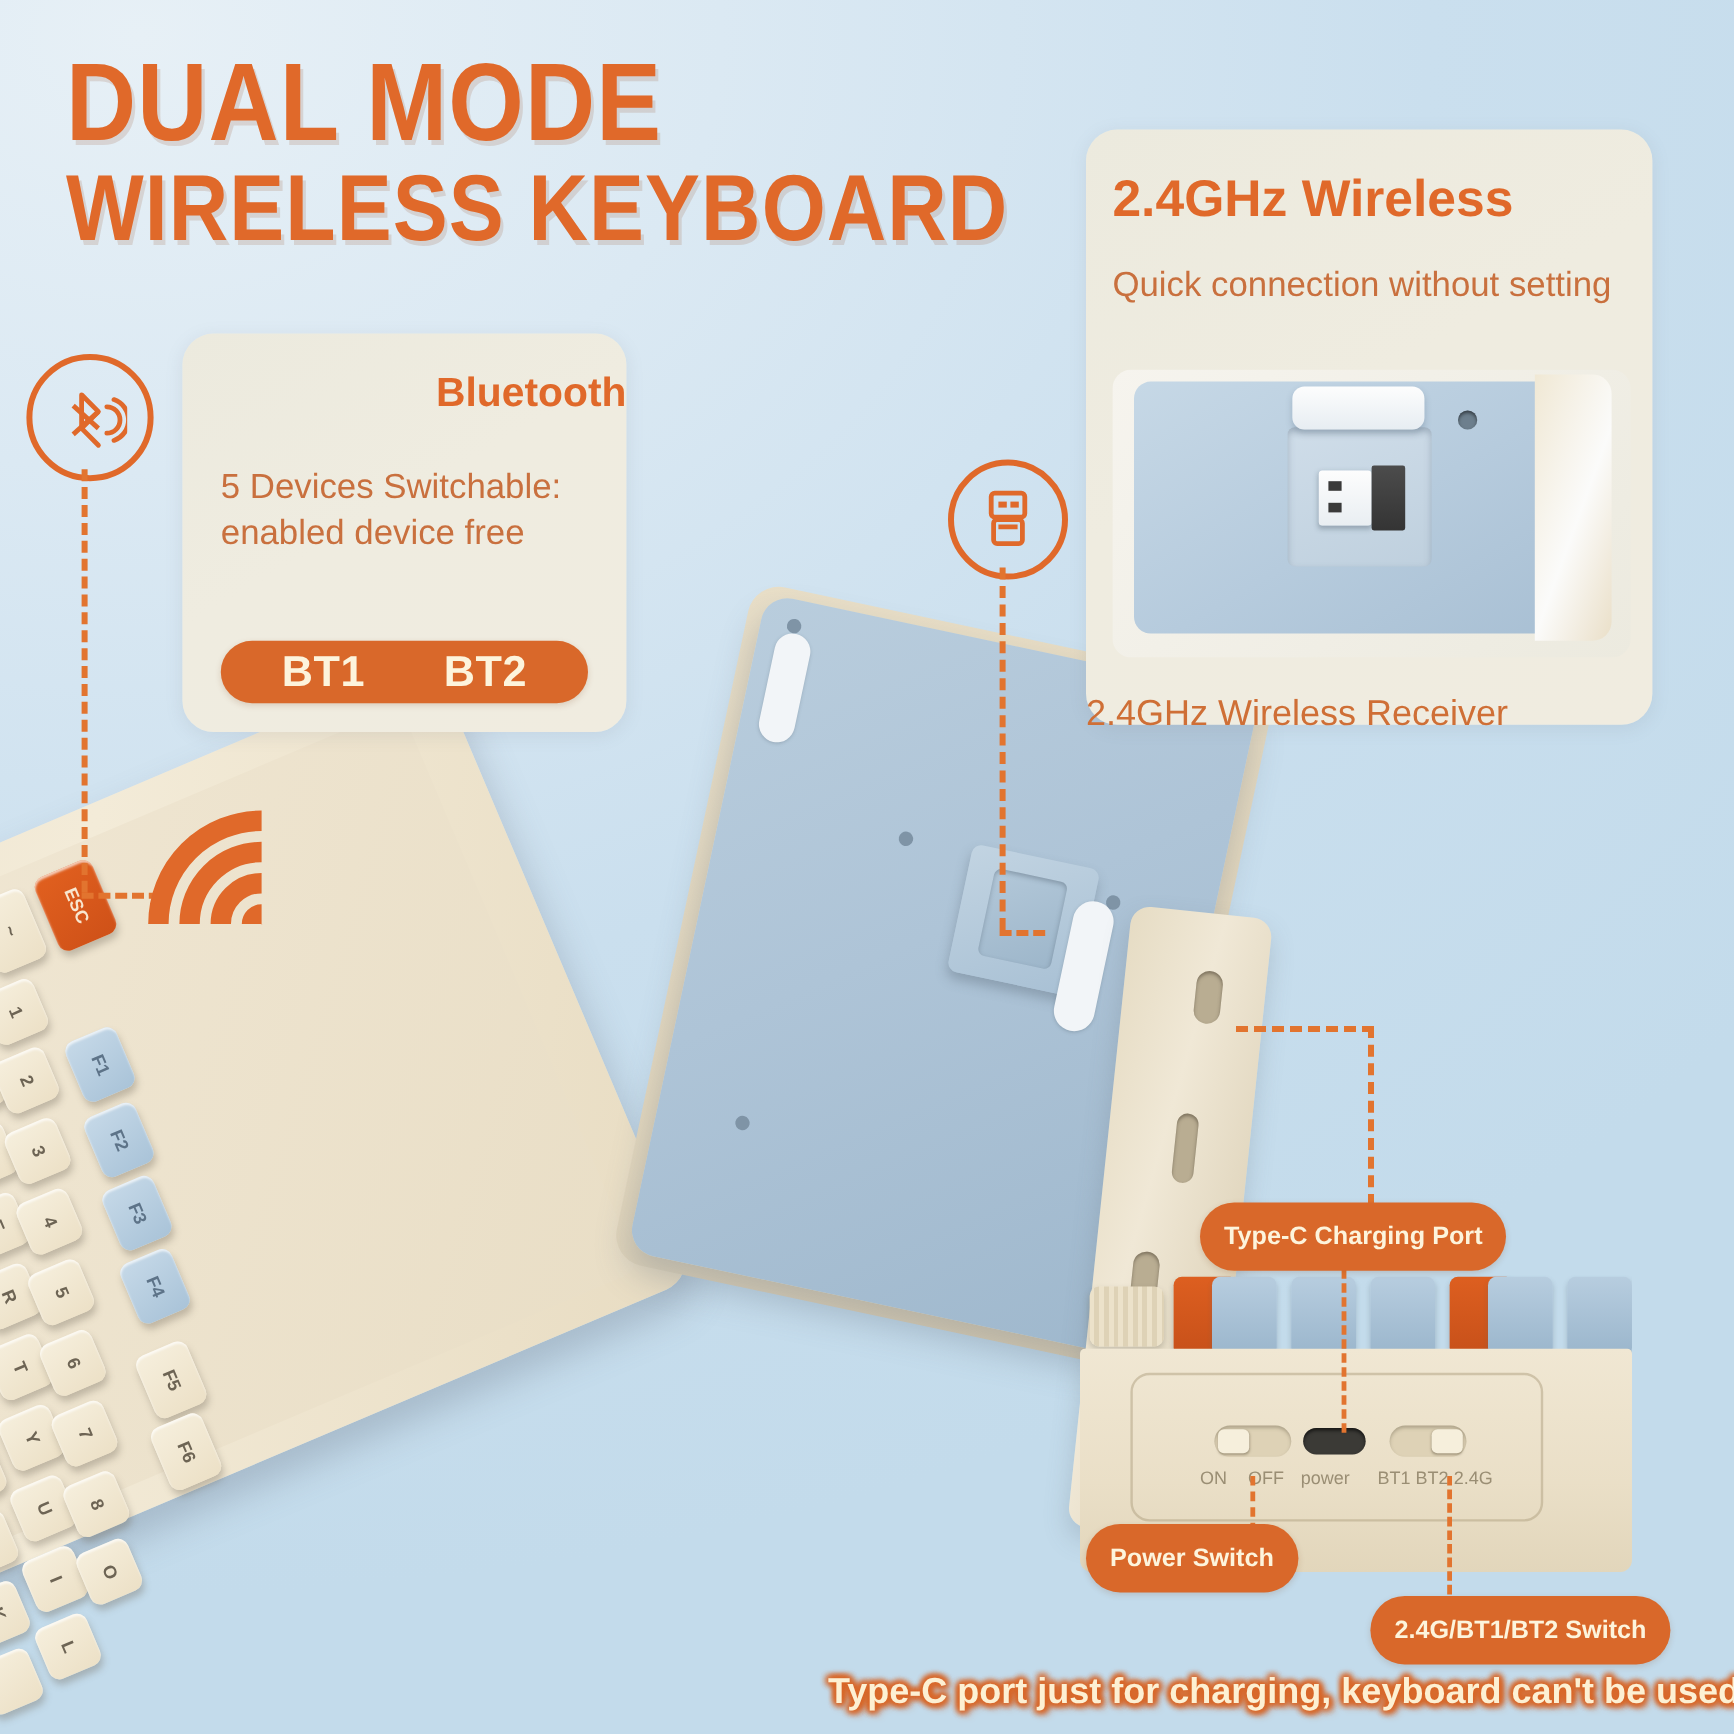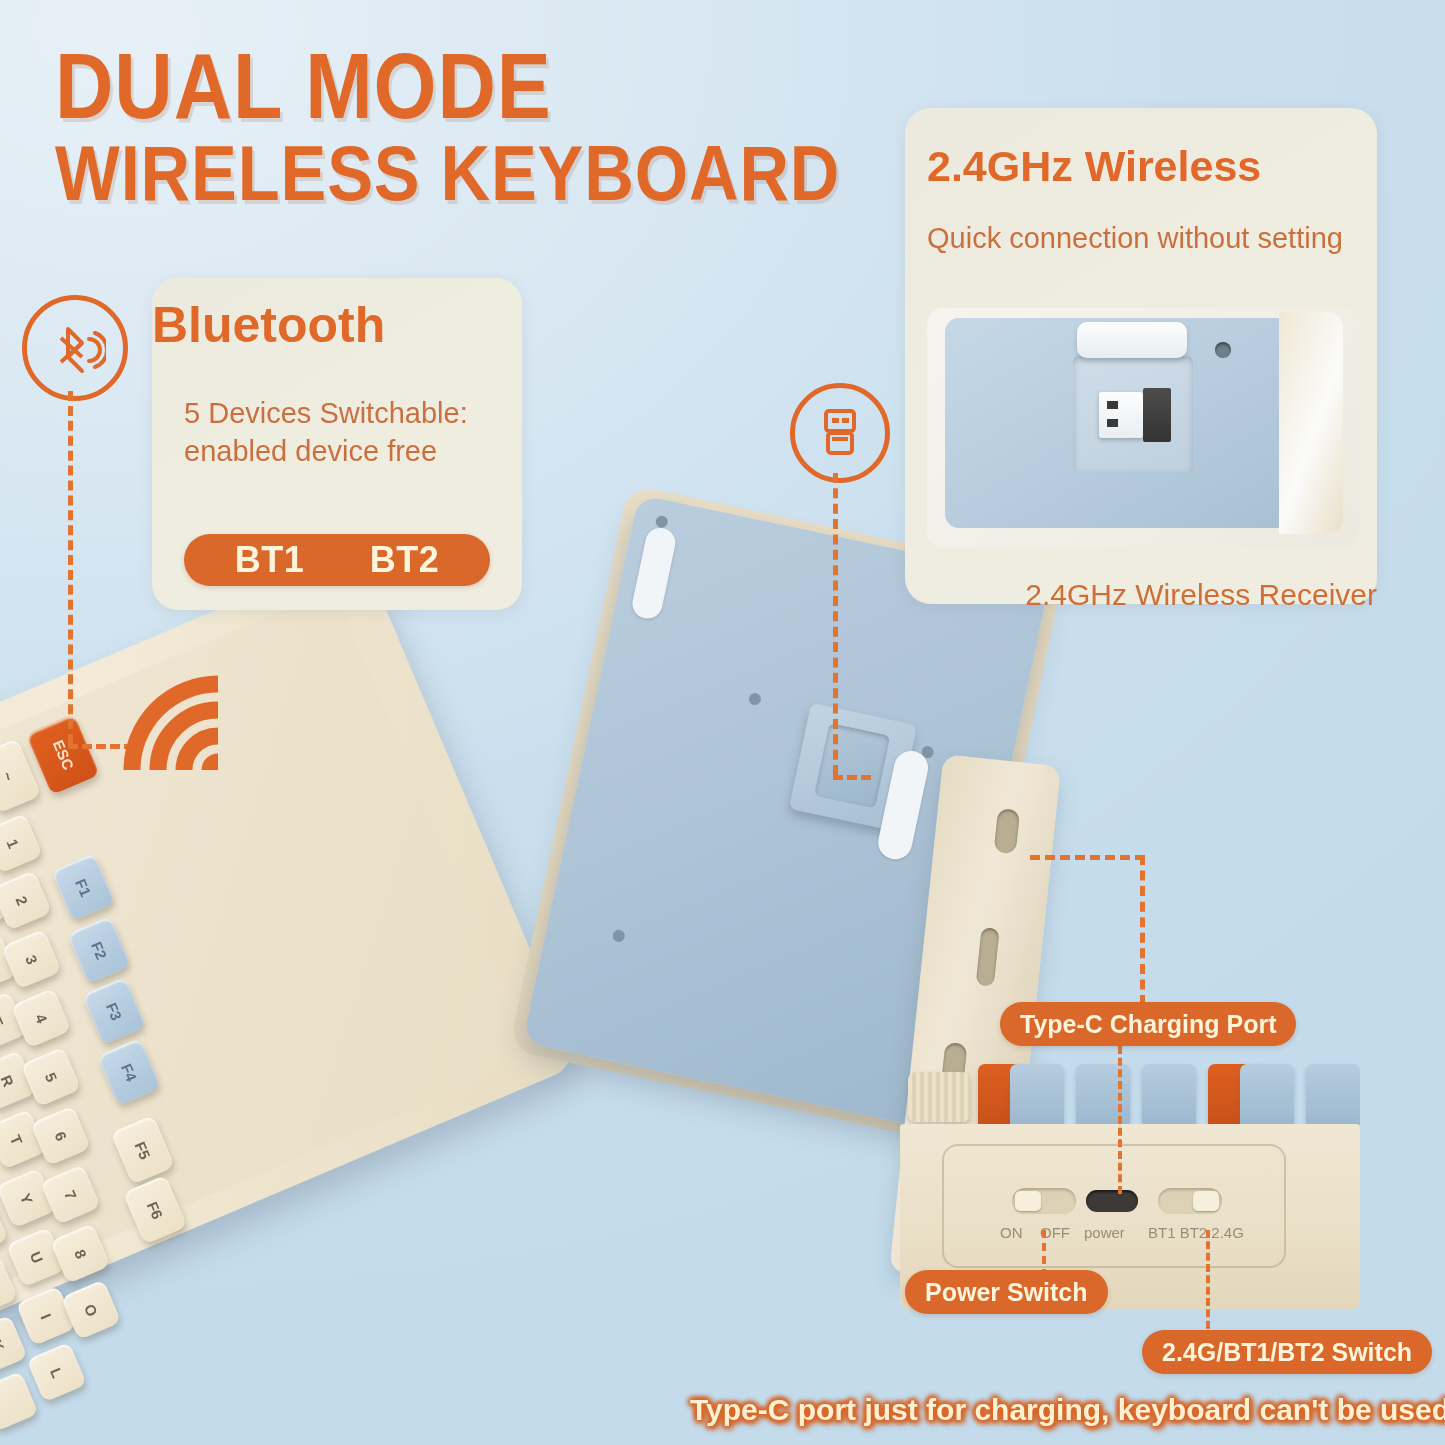--- a/index.html
+++ b/index.html
@@ -40,32 +40,32 @@
   .card{
     background:linear-gradient(150deg,#eceade 0%,#efece0 45%,#f0ece0 100%);
     border-radius:26px;
     box-shadow:0 3px 14px rgba(120,130,140,.14);
   }
   .card-title{color:#e0692a;font-weight:bold;}
   .card-body{color:#c9703e;line-height:1.32;}
 
   
   #bt-card{left:152px;top:278px;width:370px;height:332px;}
-  #bt-title{font-size:50px;text-align:left;margin-top:18px;}
+  #bt-title{font-size:34px;text-align:right;margin-top:30px;}
   #bt-body{font-size:29px;margin:40px 0 0 32px;}
   #bt-pill{left:32px;top:256px;width:306px;height:52px;font-size:36px;letter-spacing:.5px;
            display:flex;align-items:center;justify-content:space-around;padding:0 18px;box-sizing:border-box;}
   #bt-pill span{flex:0 0 auto;}
 
   
   #g-card{left:905px;top:108px;width:472px;height:496px;}
   #g-title{font-size:43px;margin:34px 0 0 22px;}
   #g-body{font-size:29px;margin:28px 0 0 22px;}
   #g-photo{left:22px;top:200px;width:432px;height:240px;border-radius:16px;overflow:hidden;}
-  #g-cap{left:0;top:470px;width:472px;text-align:right;font-size:30px;color:#cf6f36;font-weight:500;}
+  #g-cap{left:0;top:470px;width:472px;text-align:left;font-size:30px;color:#cf6f36;font-weight:500;}
 
   
   .circ-icon{
     border:5px solid #e0692a;border-radius:50%;
     display:flex;align-items:center;justify-content:center;
   }
   #bt-icon{left:22px;top:295px;width:96px;height:96px;}
   #usb-icon{left:790px;top:383px;width:90px;height:90px;}
 
   
@@ -180,21 +180,21 @@
   .rc-usb{position:absolute;left:172px;top:84px;width:44px;height:46px;border-radius:3px;
           background:linear-gradient(180deg,#fdfdfd,#e9eef2);box-shadow:0 2px 4px rgba(60,75,90,.35);}
   .rc-usb:before{content:"";position:absolute;left:8px;top:9px;width:11px;height:8px;background:#3a3a3a;}
   .rc-usb:after{content:"";position:absolute;left:8px;top:27px;width:11px;height:8px;background:#3a3a3a;}
   .rc-usbtail{position:absolute;left:216px;top:80px;width:28px;height:54px;border-radius:2px;
               background:linear-gradient(180deg,#4c4c4c,#343434);}
   .rc-dot{position:absolute;left:288px;top:34px;width:16px;height:16px;border-radius:50%;
           background:#6d7f8d;box-shadow:inset 0 2px 3px rgba(0,0,0,.5);}
 
   
-  .callout{font-size:25px;height:44px;padding:0 20px;}
+  .callout{font-size:21px;height:57px;padding:0 20px;}
   #co-typec{left:1000px;top:1002px;}
   #co-power{left:905px;top:1270px;}
   #co-switch{left:1142px;top:1330px;}
 
   
   #banner{
     left:690px;top:1393px;font-size:30px;font-weight:bold;color:#fdf0d3;
     text-shadow:
       0 0 6px #d9682a, 0 0 6px #d9682a, 0 0 6px #d9682a,
       2px 0 5px #d9682a, -2px 0 5px #d9682a, 0 2px 5px #d9682a, 0 -2px 5px #d9682a,

